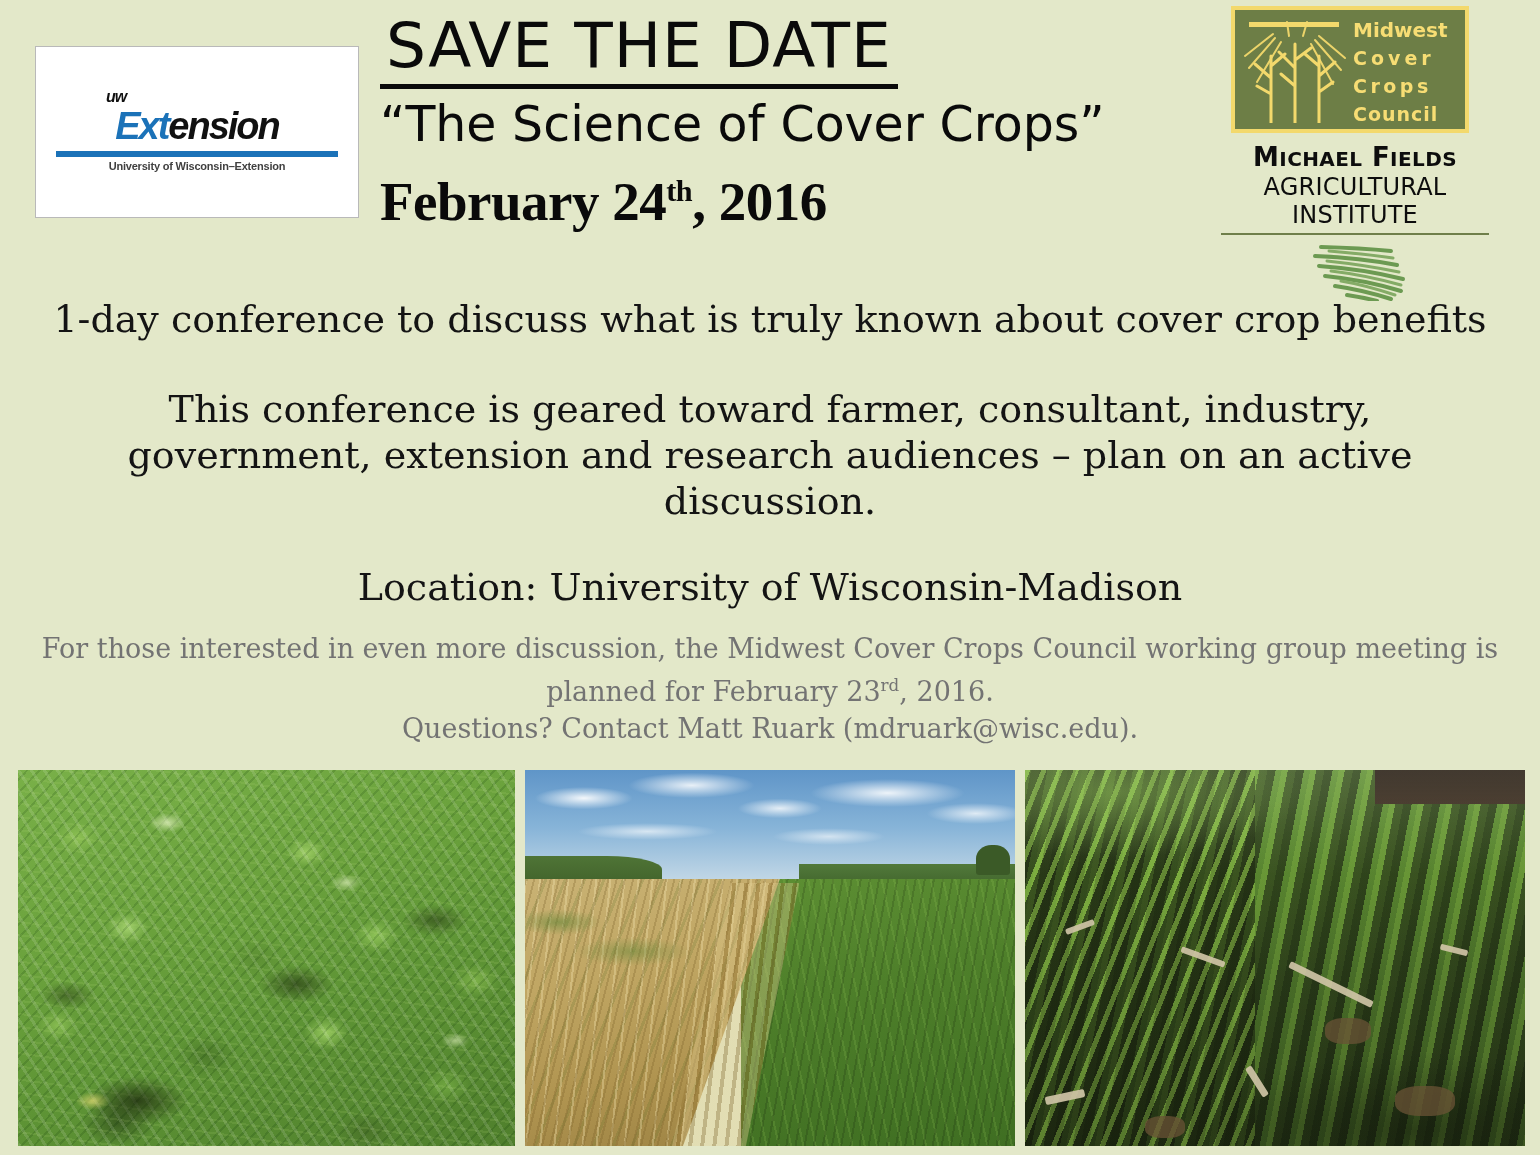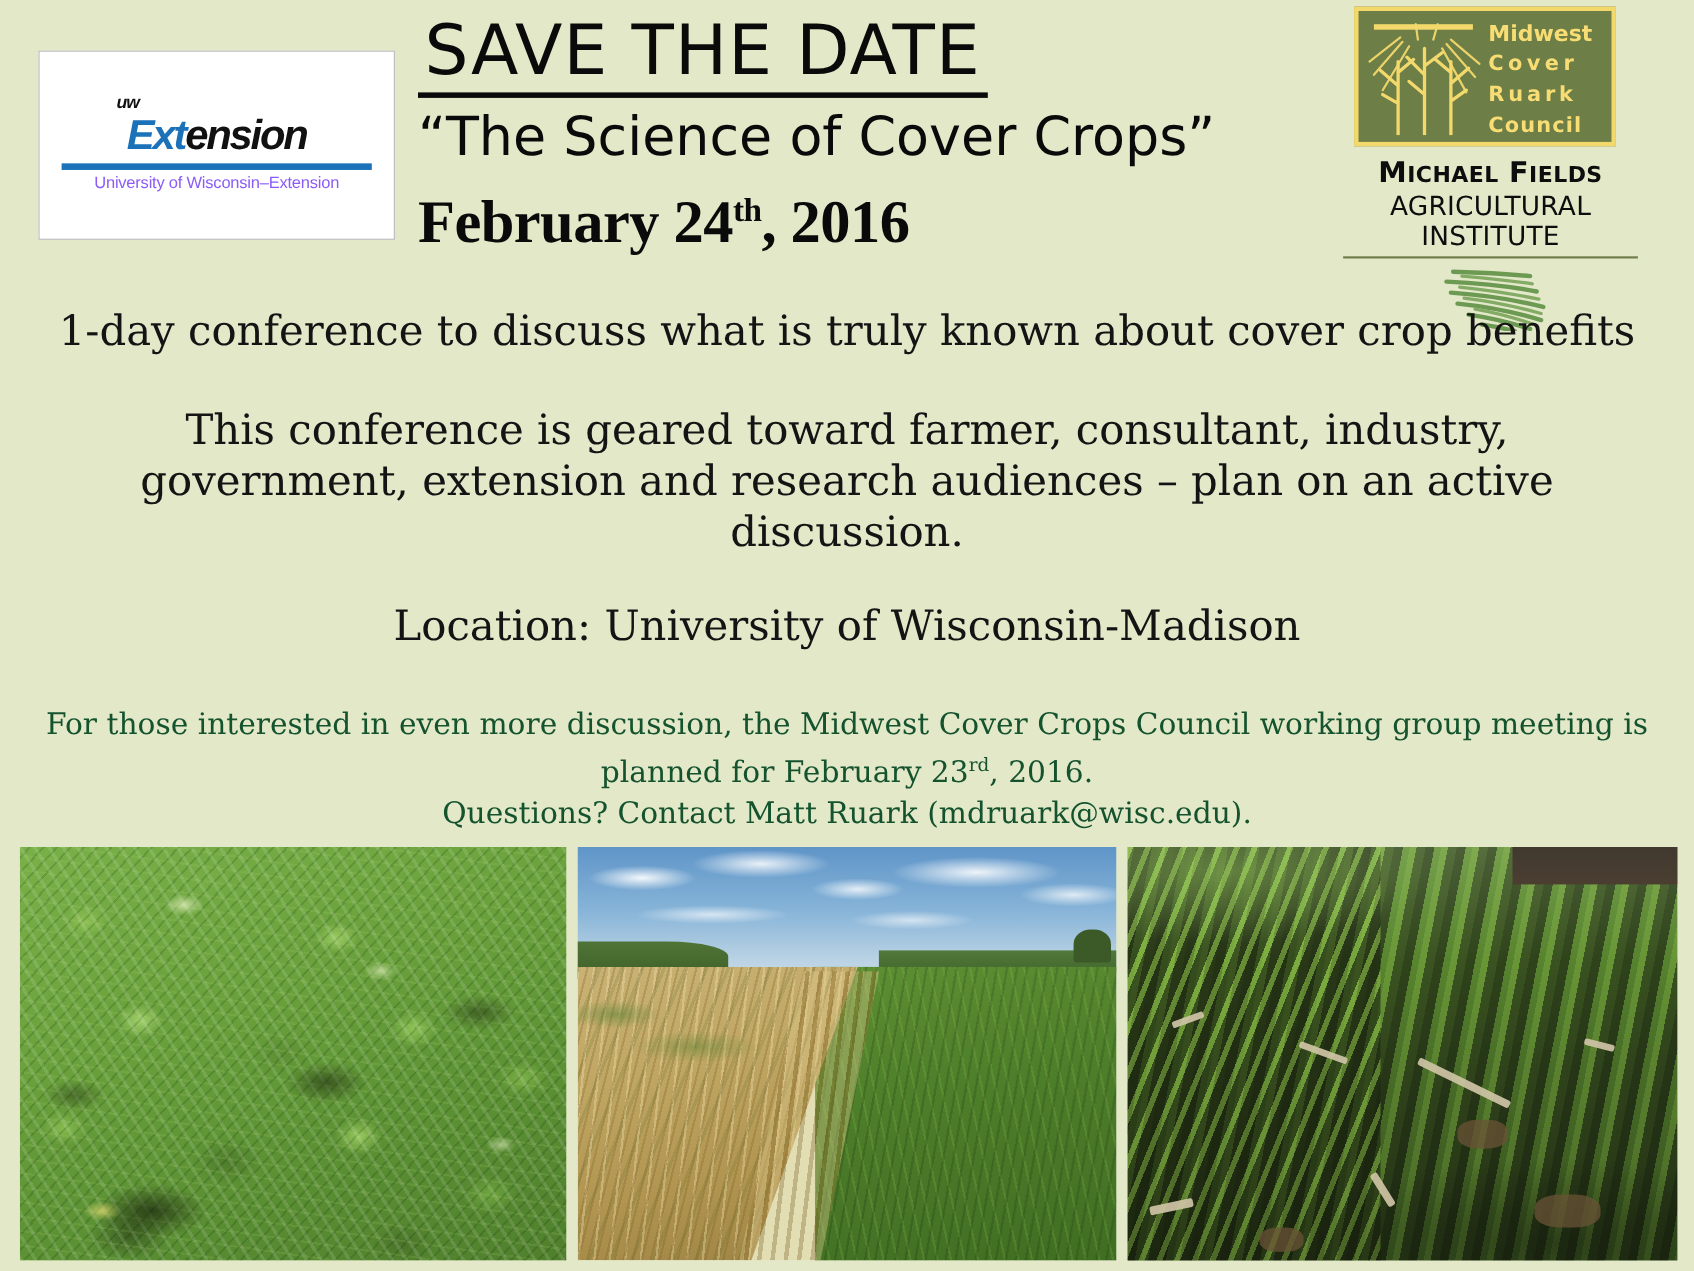--- a/index.html
+++ b/index.html
@@ -32,21 +32,21 @@
   .uwex-word {
     font-style:italic; font-weight:bold;
     font-size:38px; line-height:48px;
     letter-spacing:-2px; white-space:nowrap;
     padding-top:10px;
   }
   .uwex-ext { color:#1b72b8; }
   .uwex-ension { color:#111; }
   .uwex-rule { height:6px; background:#1b72b8; margin:1px 2px 3px 2px; }
   .uwex-sub {
-    font-weight:normal; font-size:15px; color:#8b5cf6;
+    font-weight:bold; font-size:11px; color:#404040;
     letter-spacing:-0.2px; white-space:nowrap;
   }
 
   .title-block {
     position:absolute; left:380px; top:10px; width:800px; text-align:left;
   }
   .save-the-date {
     font-family:"DejaVu Sans", sans-serif;
     font-size:63px; line-height:72px; color:#0a0a0a;
     letter-spacing:1px; font-weight:400;
@@ -98,27 +98,27 @@
   .mf-rule { height:2px; background:#6f7f4a; margin:4px 6px 0 6px; }
   .mf-mark { position:relative; height:62px; margin-top:4px; }
 
   
   .body-copy { position:absolute; left:0; top:278px; width:1540px; text-align:center; }
   .lead {
     font-family:"DejaVu Serif", serif;
     font-size:38px; line-height:46px; color:#141414;
     font-weight:400;
   }
-  .lead.l1 { }
+  .lead.l1 { margin-top:18px; }
   .lead.l2 { margin-top:40px; }
   .lead.l3 { margin-top:44px; padding:0 60px; }
   .small-copy {
     font-family:"DejaVu Serif", serif;
-    font-size:27px; line-height:37px; color:#14532d;
-    margin-top:48px; padding:0 28px;
+    font-size:27px; line-height:37px; color:#737373;
+    margin-top:20px; padding:0 28px;
   }
   .small-copy sup { font-size:0.62em; vertical-align:super; }
   .small-copy .gap { margin-top:9px; }
   .u-link { text-decoration:underline; }
 
   
   .photos { position:absolute; left:0; top:770px; width:1540px; height:376px; }
   .photo { position:absolute; top:0; height:376px; overflow:hidden; }
   .p1 { left:18px; width:497px; }
   .p2 { left:525px; width:490px; }
@@ -311,21 +311,21 @@
           <g stroke="#f3d96c" stroke-width="2" fill="none" stroke-linecap="round" opacity="0.95">
             <path d="M8 52 L34 22 M16 66 L40 26 M4 40 L32 18"></path>
             <path d="M100 54 L74 24 M92 68 L70 28 M104 42 L78 20"></path>
             <path d="M48 20 L46 6 M62 20 L66 6"></path>
           </g>
         </svg>
       </div>
       <div class="mccc-right">
         <div class="r1">Midwest</div>
         <div class="r2">Cover</div>
-        <div class="r3">Ruark</div>
+        <div class="r3">Crops</div>
         <div class="r4">Council</div>
       </div>
     </div>
 
     <div class="mf-logo">
       <div class="mf-line1">
         <span>M</span><span class="sc">ICHAEL</span>
         <span>F</span><span class="sc">IELDS</span>
       </div>
       <div class="mf-line2">AGRICULTURAL INSTITUTE</div>

